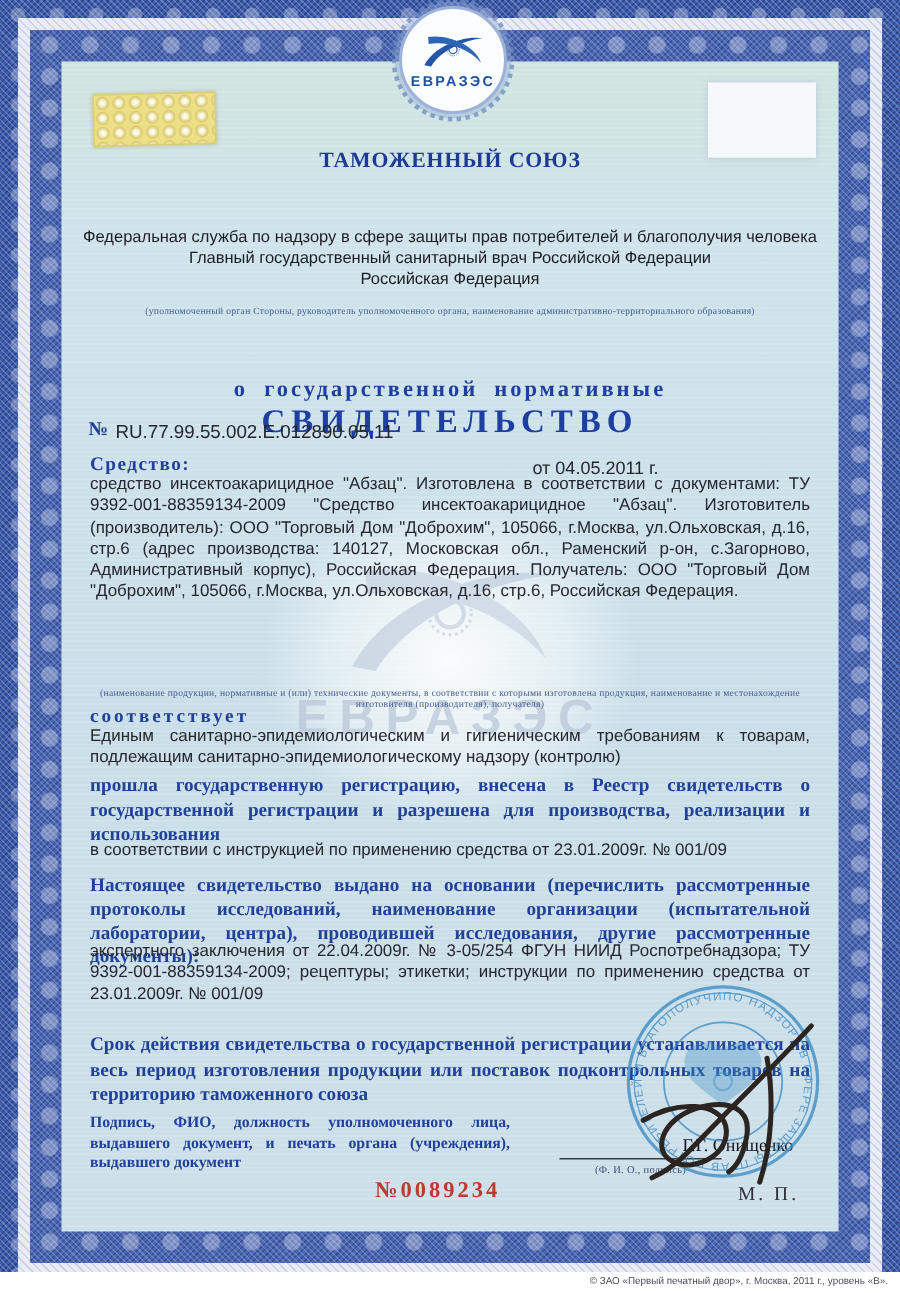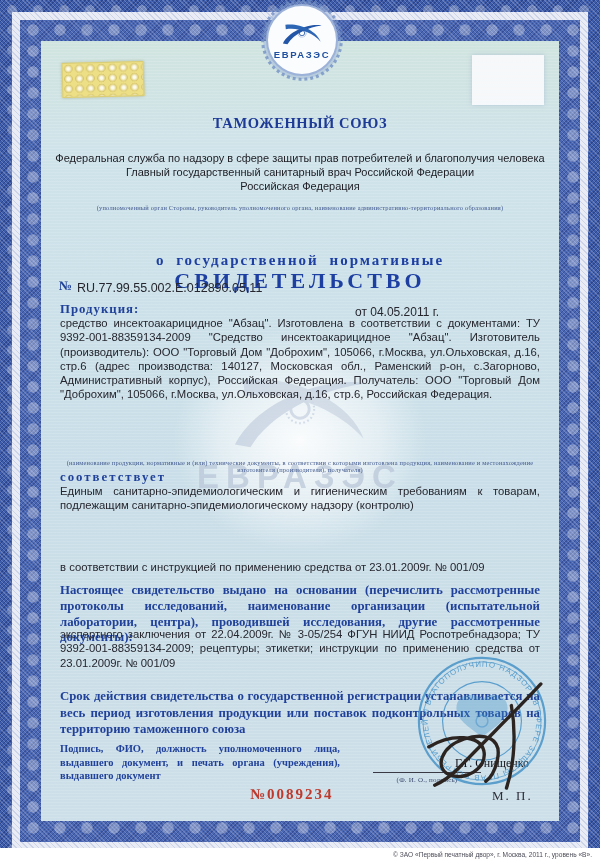--- a/index.html
+++ b/index.html
@@ -93,40 +93,41 @@
   <div class="wm">
     <svg viewBox="0 0 220 130">
       <path d="M18,108 C50,45 150,10 205,22 C145,28 70,62 40,112 Z" fill="#a9b8cf"></path>
       <path d="M30,18 C95,8 180,45 200,100 C160,55 90,30 32,40 Z" fill="#b2c0d4"></path>
       <circle cx="110" cy="58" r="13" fill="none" stroke="#a9b8cf" stroke-width="4"></circle>
       <circle cx="110" cy="58" r="20" fill="none" stroke="#a9b8cf" stroke-width="3" stroke-dasharray="2.5,3.5"></circle>
     </svg>
     <div class="wm-label">ЕВРАЗЭС</div>
   </div>
 
-  <div class="ctr hdr-serif" style="top:99px;margin-top:16px;">ТАМОЖЕННЫЙ СОЮЗ</div>
+  <div class="ctr hdr-serif" style="top:99px;">ТАМОЖЕННЫЙ СОЮЗ</div>
   <div class="ctr auth" style="top:152px;left:50px;width:500px;">Федеральная служба по надзору в сфере защиты прав потребителей и благополучия человека</div>
   <div class="ctr auth" style="top:180px;">Российская Федерация</div>
   <div class="ctr auth" style="top:166px;">Главный государственный санитарный врач Российской Федерации</div>
   <div class="ctr tiny" style="top:204px;">(уполномоченный орган Стороны, руководитель уполномоченного органа, наименование административно-территориального образования)</div>
 
   <div class="ctr title-main" style="top:224px;margin-top:44px;">СВИДЕТЕЛЬСТВО</div>
   <div class="ctr title-sub" style="top:252px;">о государственной нормативные</div>
 
   <div class="abs serifblue" style="left:59px;top:278px;font-size:13px;">№</div>
   <div class="abs sans" style="left:77px;top:281px;font-size:12.5px;">RU.77.99.55.002.Е.012890.05.11</div>
   <div class="abs sans" style="left:355px;top:281px;font-size:12px;margin-top:24px;">от 04.05.2011 г.</div>
 
-  <div class="abs serifblue" style="left:60px;top:302px;letter-spacing:1px;">Продукция:</div>
+  <div class="abs serifblue" style="left:60px;top:302px;letter-spacing:1px;">Средство:</div>
   <div class="just sans" style="top:316px;">средство инсектоакарицидное "Абзац". Изготовлена в соответствии с документами: ТУ 9392-001-88359134-2009 "Средство инсектоакарицидное "Абзац". Изготовитель (производитель): ООО "Торговый Дом "Доброхим", 105066, г.Москва, ул.Ольховская, д.16, стр.6 (адрес производства: 140127, Московская обл., Раменский р-он, с.Загорново, Административный корпус), Российская Федерация. Получатель: ООО "Торговый Дом "Доброхим", 105066, г.Москва, ул.Ольховская, д.16, стр.6, Российская Федерация.</div>
   <div class="ctr tiny" style="top:459px;left:55px;width:490px;">(наименование продукции, нормативные и (или) технические документы, в соответствии с которыми изготовлена продукция, наименование и местонахождение изготовителя (производителя), получателя)</div>
 
   <div class="abs serifblue" style="left:60px;top:470px;letter-spacing:2px;">соответствует</div>
   <div class="just sans" style="top:484px;">Единым санитарно-эпидемиологическим и гигиеническим требованиям к товарам, подлежащим санитарно-эпидемиологическому надзору (контролю)</div>
 
+  <div class="just serifblue" style="top:515px;line-height:16.5px;">прошла государственную регистрацию, внесена в Реестр свидетельств о государственной регистрации и разрешена для производства, реализации и использования</div>
   <div class="abs sans" style="left:60px;top:560px;">в соответствии с инструкцией по применению средства от 23.01.2009г. № 001/09</div>
 
   <div class="just serifblue" style="top:583px;line-height:15.8px;">Настоящее свидетельство выдано на основании (перечислить рассмотренные протоколы исследований, наименование организации (испытательной лаборатории, центра), проводившей исследования, другие рассмотренные документы):</div>
   <div class="just sans" style="top:627px;">экспертного заключения от 22.04.2009г. № 3-05/254 ФГУН НИИД Роспотребнадзора; ТУ 9392-001-88359134-2009; рецептуры; этикетки; инструкции по применению средства от 23.01.2009г. № 001/09</div>
 
   <div class="just serifblue" style="top:688px;line-height:16.5px;">Срок действия свидетельства о государственной регистрации устанавливается на весь период изготовления продукции или поставок подконтрольных товаров на территорию таможенного союза</div>
 
   <svg class="stamp" viewBox="0 0 140 140">
     <circle cx="70" cy="70" r="64" fill="none" stroke="#3f8fc6" stroke-width="2.2"></circle>
     <circle cx="70" cy="70" r="60" fill="none" stroke="#3f8fc6" stroke-width="0.8"></circle>

